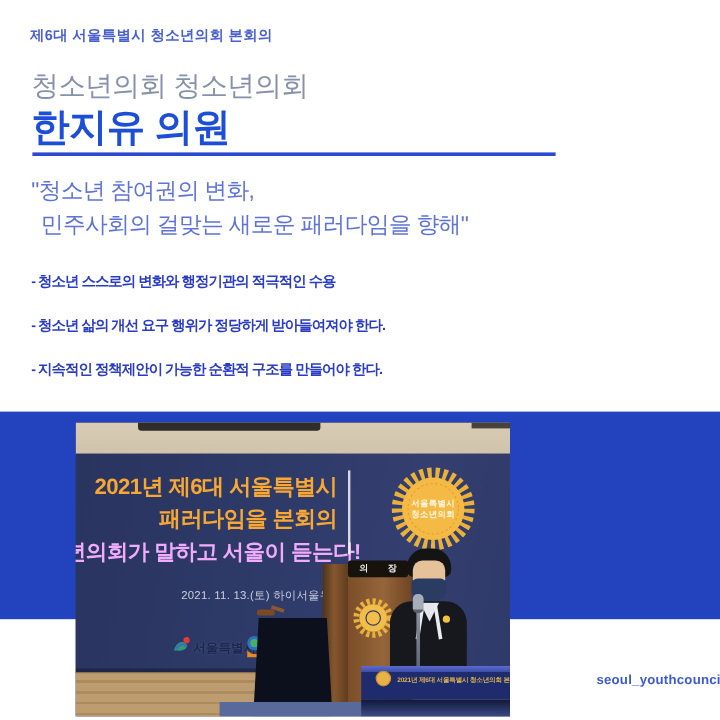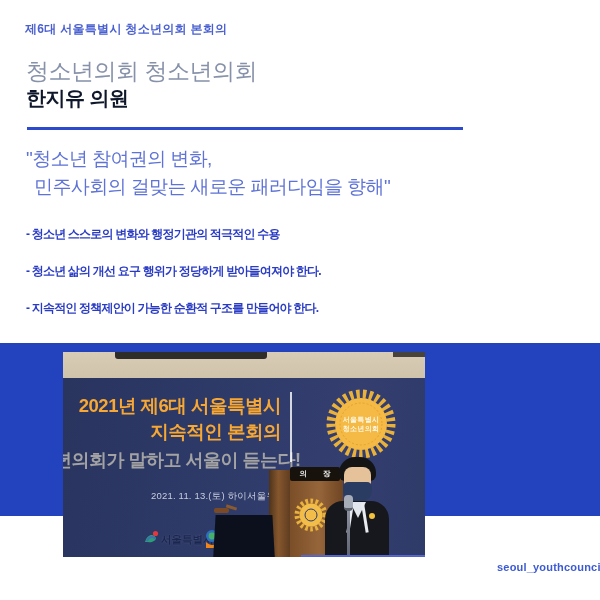--- a/index.html
+++ b/index.html
@@ -5,44 +5,44 @@
   html,body{margin:0;padding:0;background:#ffffff;}
   #card{
     position:relative;width:600px;height:600px;background:#ffffff;overflow:hidden;
     font-family:"Liberation Sans",sans-serif;
   }
   .abs{position:absolute;white-space:nowrap;}
 
   
   .eyebrow{left:25px;top:21px;font-size:12px;font-weight:700;color:#4a60d0;letter-spacing:.3px;}
   .subtitle{left:26px;top:56px;font-size:23px;font-weight:500;color:#8792aa;letter-spacing:-.5px;}
-  .title{left:26px;top:85px;font-size:20px;font-weight:800;color:#0f172a;letter-spacing:-.5px;}
+  .title{left:26px;top:85px;font-size:32px;font-weight:800;color:#1d4ed8;letter-spacing:-.5px;}
   .underline{left:27px;top:127px;width:436px;height:3px;background:#2b4ace;}
   .quote{font-size:19px;font-weight:400;color:#5f73d6;letter-spacing:-.6px;}
   .quote.l1{left:26px;top:146px;}
   .quote.l2{left:34px;top:174px;}
   .bullet{left:26px;font-size:12px;font-weight:700;color:#2a3cc4;letter-spacing:-.8px;}
   .b0{top:226px;} .b1{top:263px;} .b2{top:300px;text-align:center;}
 
   
   .band{left:0;top:343px;width:600px;height:173px;background:#2243bd;}
-  .photo{left:63px;top:352px;width:362px;height:205px;background:#2e3a68;overflow:hidden;}
+  .photo{left:63px;top:352px;width:362px;height:245px;background:#2e3a68;overflow:hidden;}
   .photo .abs{position:absolute;}
 
   .ceiling{left:0;top:0;width:362px;height:26px;
     background:linear-gradient(180deg,#d8ccb6,#cfc3ab);border-bottom:1px solid rgba(0,0,0,.18);}
   .vent1{left:52px;top:0;width:152px;height:7px;background:#2f2d29;border-radius:0 0 3px 3px;}
   .vent2{left:330px;top:0;width:32px;height:5px;background:#47433c;}
   .wall{left:0;top:26px;width:362px;height:183px;
     background:linear-gradient(100deg,#29345f 0%,#2e3a68 45%,#343f70 75%,#2e3a68 100%);}
   .wallshadow{left:0;top:205px;width:362px;height:4px;background:rgba(0,0,0,.28);}
 
   .bannerText{left:4px;top:41px;width:214px;text-align:right;line-height:26px;
     font-size:18.5px;font-weight:800;color:#f7a733;letter-spacing:-.5px;white-space:nowrap;}
-  .slogan{left:-9px;top:96px;font-size:18px;font-weight:800;color:#a3a3a3;letter-spacing:-.5px;}
+  .slogan{left:-9px;top:96px;font-size:18px;font-weight:800;color:#f0abfc;letter-spacing:-.5px;}
   .divider{left:227px;top:40px;width:2px;height:70px;background:rgba(255,255,255,.8);}
   .dateline{left:88px;top:138px;font-size:9.5px;font-weight:500;color:#c9cede;letter-spacing:.2px;}
 
   .rosette{left:262px;top:36px;width:72px;height:72px;}
   .rosette .etext{position:absolute;width:72px;text-align:center;color:#fdf6e2;font-weight:700;
     font-size:7px;letter-spacing:.3px;}
   .et1{top:27px;} .et2{top:36px;}
 
   .seoulLogo{left:80px;top:177px;height:20px;}
   .seoulLogoText{left:98px;top:181px;font-size:10.5px;font-weight:800;color:#1b2650;
@@ -109,21 +109,21 @@
   <div class="abs band"></div>
 
   <div class="abs photo">
     <div class="abs ceiling"></div>
     <div class="abs vent1"></div>
     <div class="abs vent2"></div>
     <div class="abs wall"></div>
 
     <div class="abs bannerText">
       <div>2021년 제6대 서울특별시</div>
-      <div>지속적인 본회의</div>
+      <div>패러다임을 본회의</div>
     </div>
     <div class="abs slogan">년의회가 말하고 서울이 듣는다!</div>
     <div class="abs divider"></div>
     <div class="abs dateline">2021. 11. 13.(토) 하이서울유스호스</div>
 
     <div class="abs rosette">
       <svg width="72" height="72" viewBox="0 0 72 72">
         <circle cx="36" cy="36" r="30" fill="none" stroke="#eab13a" stroke-width="9" stroke-dasharray="3.4 3.1"></circle>
         <circle cx="36" cy="36" r="26" fill="#f4ba45"></circle>
         <circle cx="36" cy="36" r="21" fill="none" stroke="#e2a32f" stroke-width="1" stroke-dasharray="2 2"></circle>

